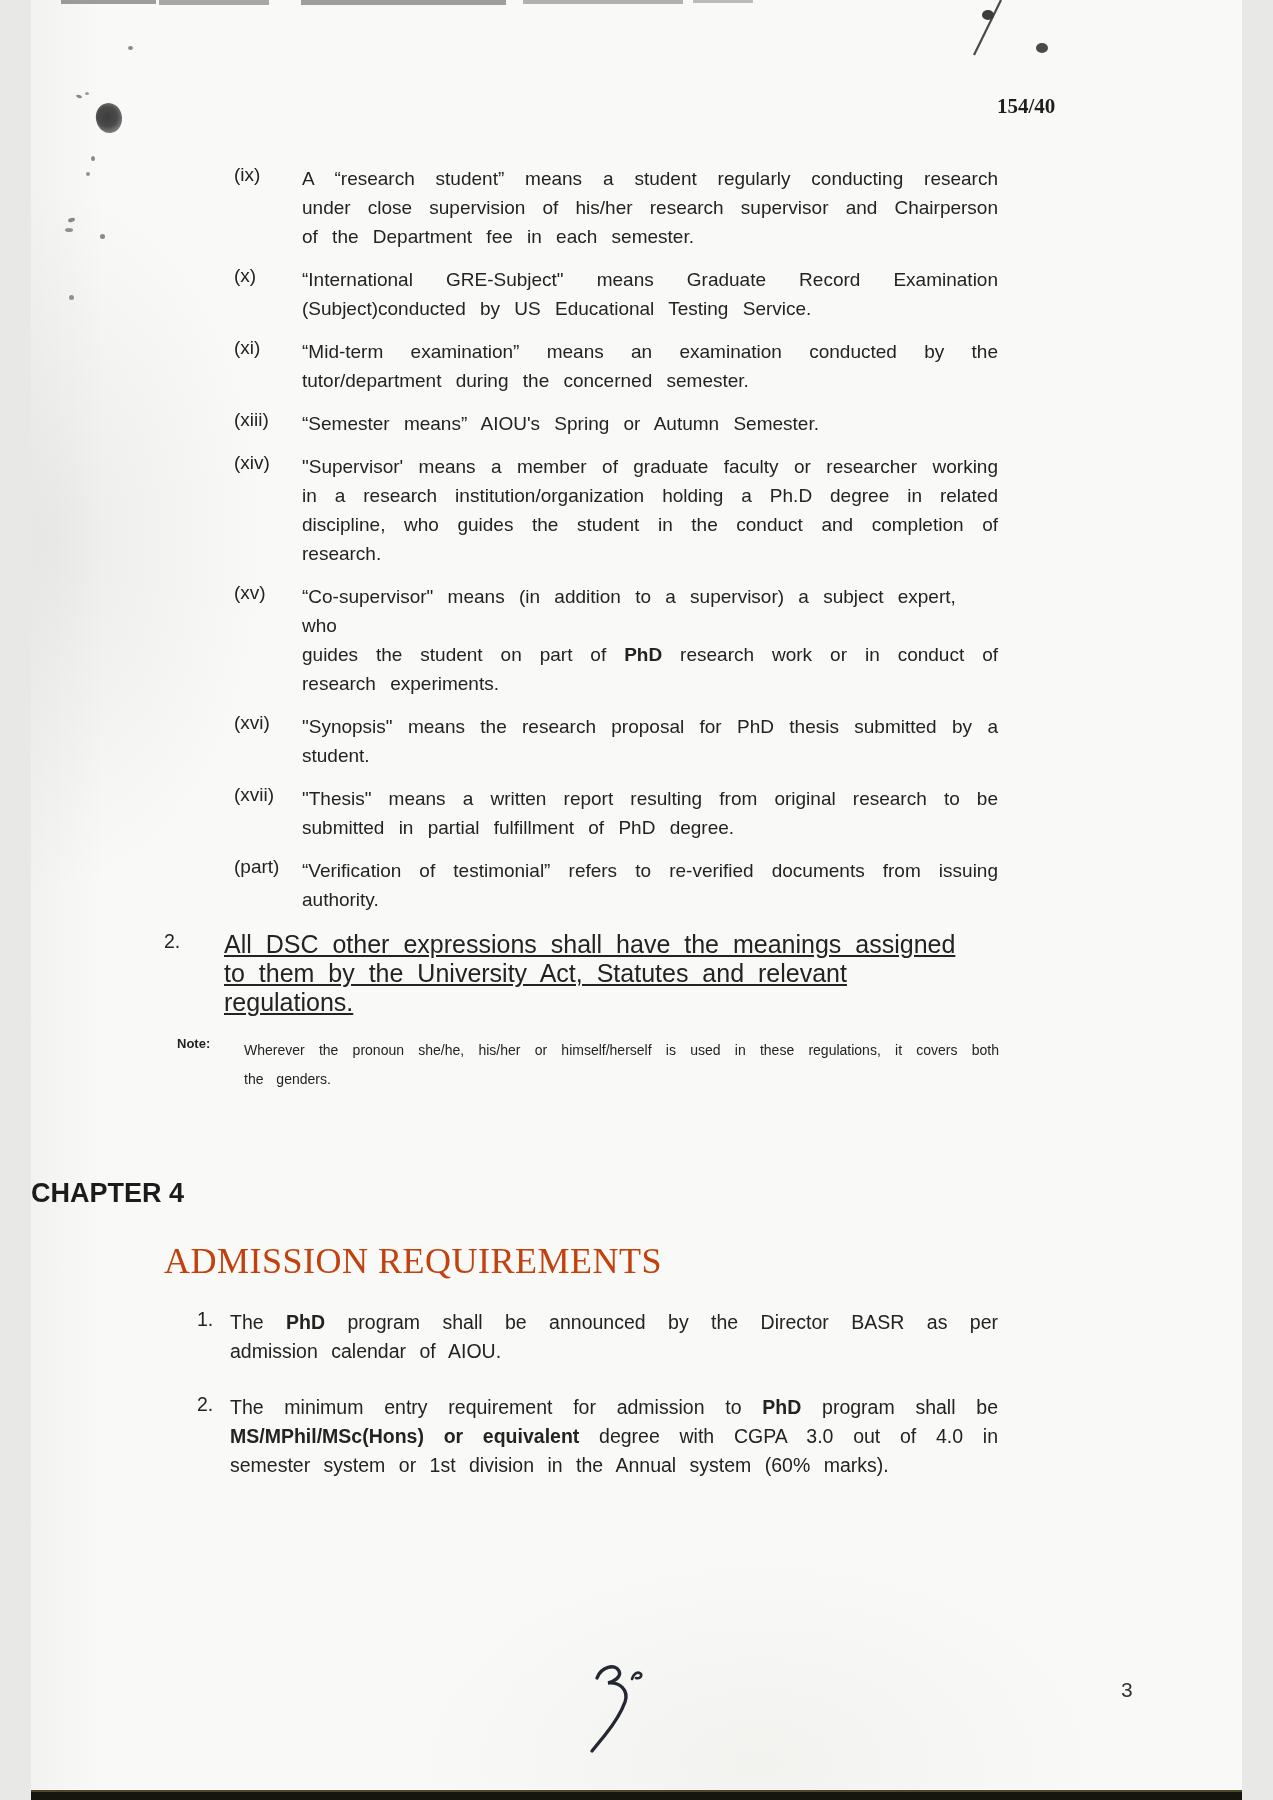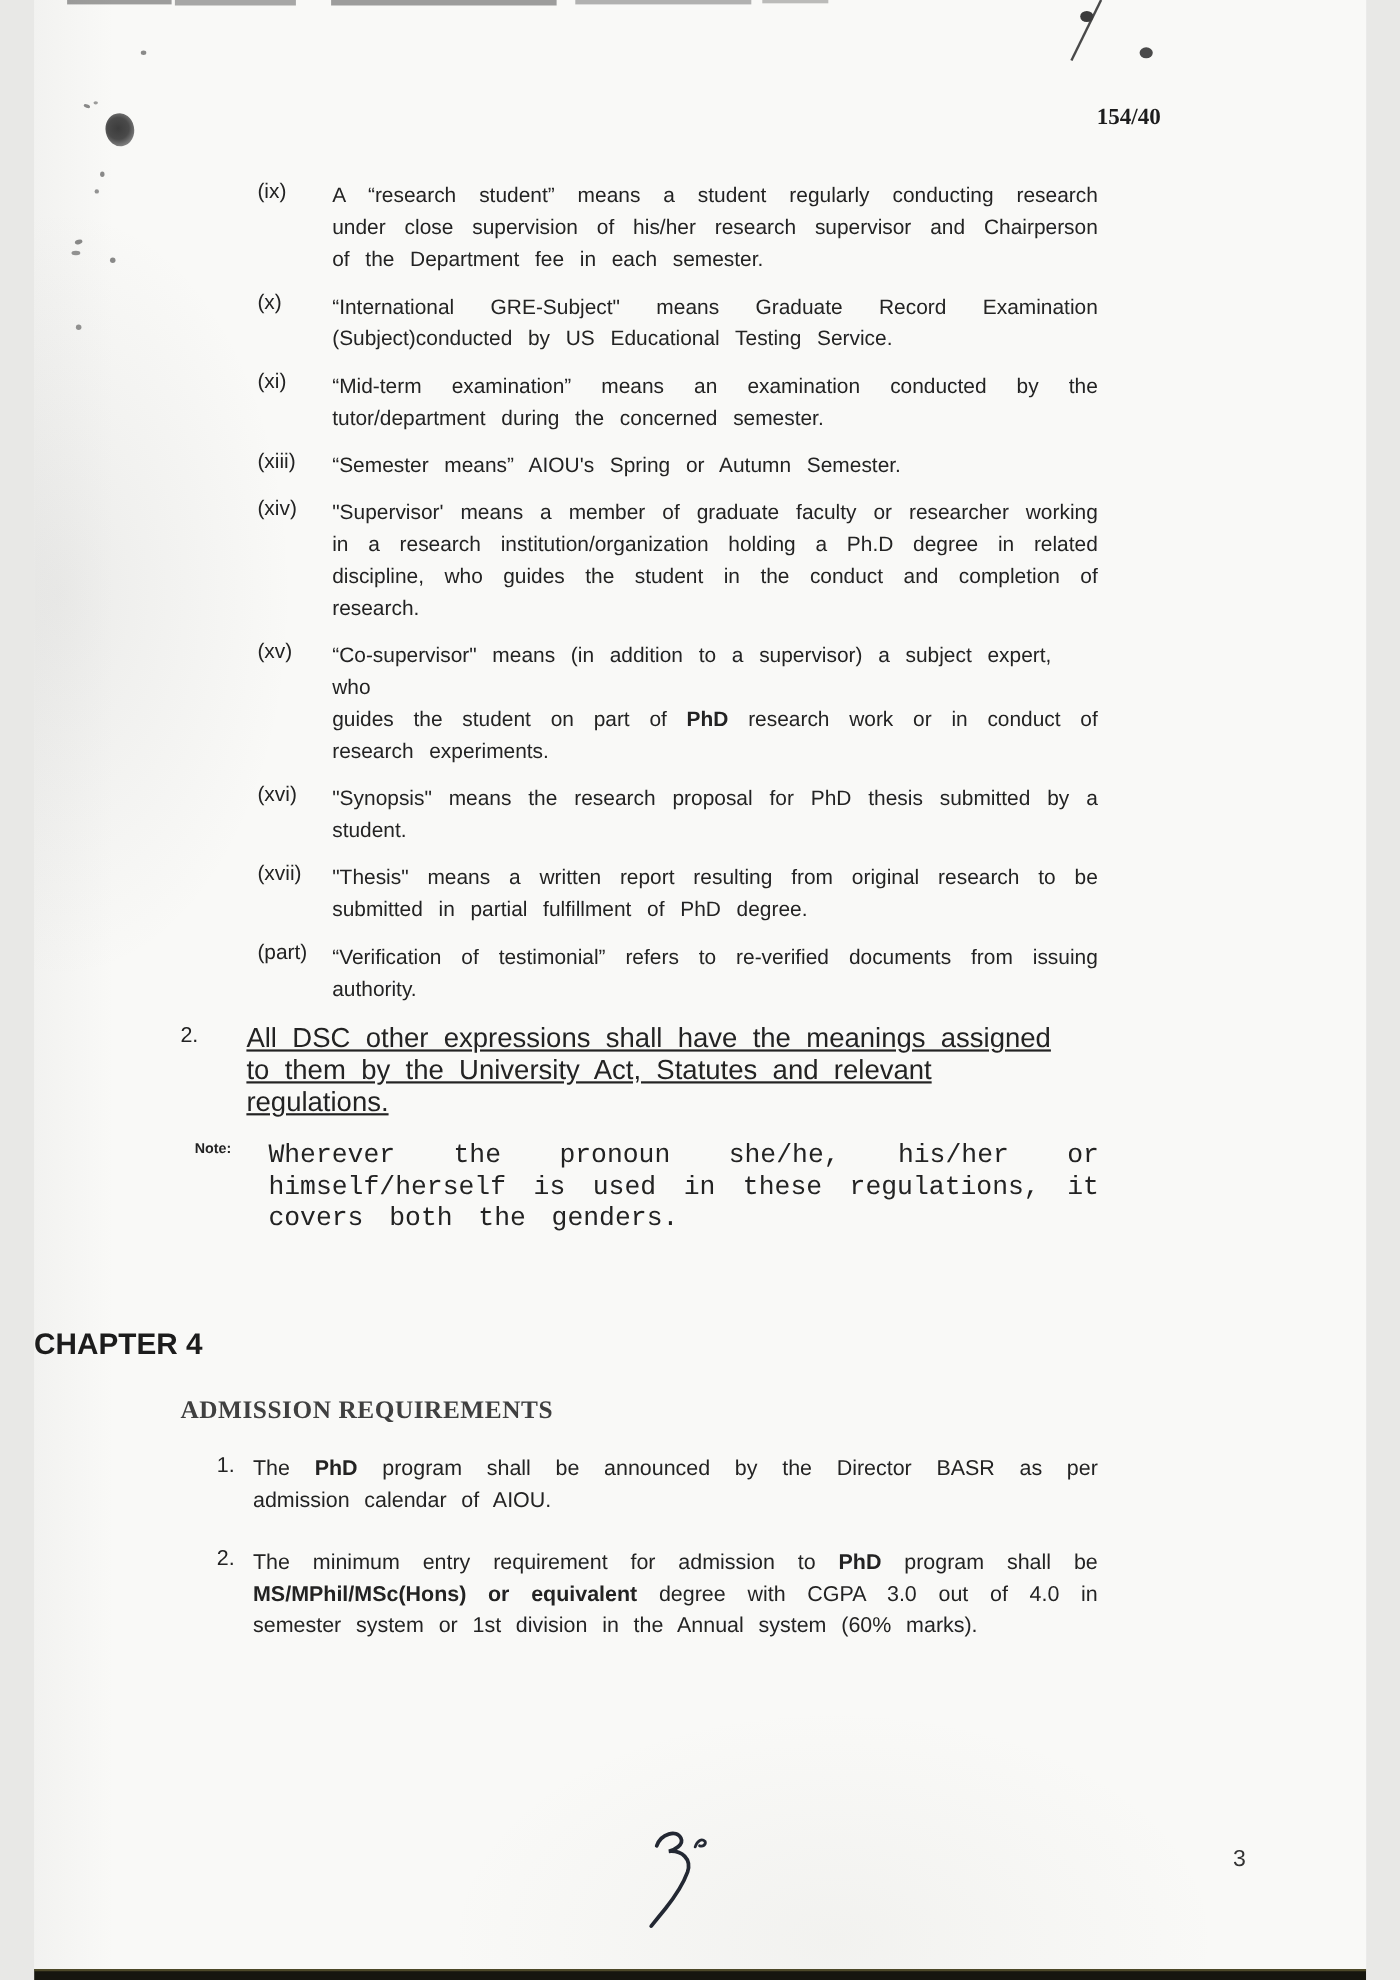--- a/index.html
+++ b/index.html
@@ -34,31 +34,31 @@
     flex:1;font-size:19px;line-height:29px;
     text-align:justify;text-align-last:left;
     word-spacing:9px;
   }
   .clause{display:flex;margin:16px 0 0 133px;width:810px;}
   .clause-number{flex:0 0 60px;font-size:19.5px;}
   .clause-text{flex:1;font-size:25px;line-height:29px;word-spacing:7px;text-decoration:underline;}
   .note{display:flex;margin:19px 0 0 146px;width:822px;}
   .note-label{flex:0 0 67px;font-size:13px;font-weight:bold;}
   .note-text{
-    flex:1;font-size:24px;line-height:29px;
-    text-align:justify;text-align-last:left;word-spacing:9px;font-family:Liberation Mono, monospace;
+    flex:1;font-size:14px;line-height:29px;
+    text-align:justify;text-align-last:left;word-spacing:9px;
   }
   .chapter-title{
     margin-top:84px;width:1100px;
     font-weight:bold;font-size:27px;color:#1c1c1c;
   }
   .section-heading{
     margin:31px 0 0 133px;
     font-family:"Liberation Serif", serif;
-    font-weight:bold;font-size:23px;color:#404040;
+    font-weight:normal;font-size:36px;color:#c2410c;
     letter-spacing:0.5px;
   }
   .adm-list{margin:26px 0 0 166px;width:801px;}
   .adm-item{display:flex;margin-bottom:27px;}
   .adm-number{flex:0 0 33px;font-size:19.5px;}
   .adm-text{
     flex:1;font-size:19.5px;line-height:29px;
     text-align:justify;text-align-last:left;word-spacing:8px;
   }
   .page-number{

